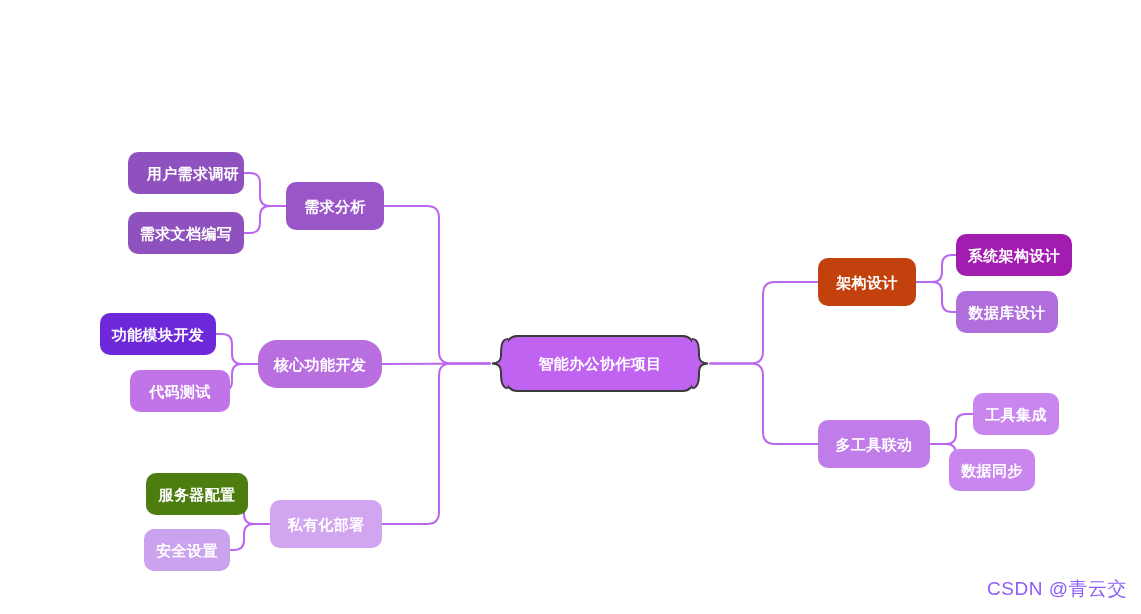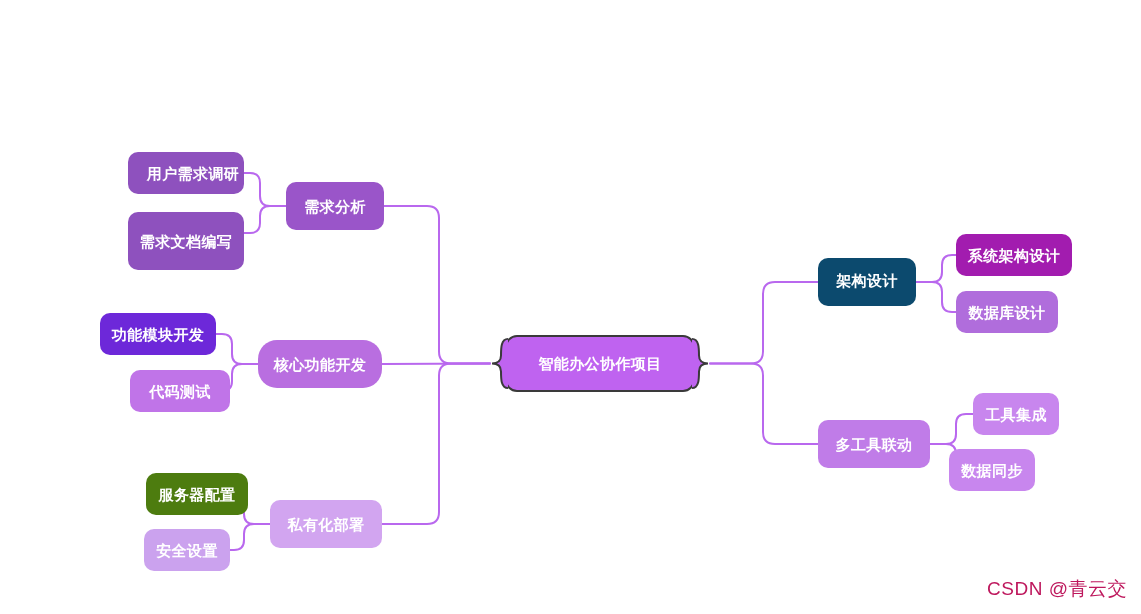--- a/index.html
+++ b/index.html
@@ -65,21 +65,21 @@
     pointer-events: none;
     z-index: 4;
   }
   .brace.left  { left: -15px; }
   .brace.right { right: -15px; }
   #watermark {
     position: absolute;
     right: 14px;
     bottom: 12px;
     font-size: 19px;
-    color: #be185d;
+    color: #8b5cf6;
     font-weight: normal;
     white-space: nowrap;
     letter-spacing: 0.5px;
   }
 </style>
 </head>
 <body>
 
 <div id="canvas">
 
@@ -111,42 +111,42 @@
           <path d="M0,2 C7,2 7,12 7,20 C7,26 11,28.5 16,28.5 C11,28.5 7,31 7,37 C7,45 7,55 0,55" fill="#bf63f0" stroke="#3a3a3a" stroke-width="2"></path>
         </svg>
         <span>智能办公协作项目</span>
       </div>
       <div class="node" style="left: 286px; top: 182px; width: 98px; height: 48px; background: rgb(154, 85, 201);">
         <span>需求分析</span>
       </div>
       <div class="node" style="left: 128px; top: 152px; width: 116px; height: 42px; background: rgb(142, 81, 190); padding-left: 14px;">
         <span>用户需求调研</span>
       </div>
-      <div class="node" style="left: 128px; top: 212px; width: 116px; height: 58px; background: rgb(142, 81, 190);">
+      <div class="node" style="left: 128px; top: 212px; width: 116px; height: 42px; background: rgb(142, 81, 190);">
         <span>需求文档编写</span>
       </div>
       <div class="node" style="left: 258px; top: 340px; width: 124px; height: 48px; background: rgb(185, 110, 224); border-radius: 19px;">
         <span>核心功能开发</span>
       </div>
       <div class="node" style="left: 100px; top: 313px; width: 116px; height: 42px; background: #6d28d9; text-align: center;">
         <span>功能模块开发</span>
       </div>
       <div class="node" style="left: 130px; top: 370px; width: 100px; height: 42px; background: rgb(192, 116, 232);">
         <span>代码测试</span>
       </div>
       <div class="node" style="left: 270px; top: 500px; width: 112px; height: 48px; background: rgb(210, 165, 240);">
         <span>私有化部署</span>
       </div>
       <div class="node" style="left: 128px; top: 473px; width: 102px; height: 42px; background: #4d7c0f; margin-left: 18px;">
         <span>服务器配置</span>
       </div>
       <div class="node" style="left: 144px; top: 529px; width: 86px; height: 42px; background: rgb(203, 162, 238);">
         <span>安全设置</span>
       </div>
-      <div class="node" style="left: 818px; top: 258px; width: 98px; height: 48px; background: #0c4a6e; font-family: Liberation Mono, monospace;">
+      <div class="node" style="left: 818px; top: 258px; width: 98px; height: 48px; background: #c2410c;">
         <span>架构设计</span>
       </div>
       <div class="node" style="left: 956px; top: 234px; width: 116px; height: 42px; background: #a21caf;">
         <span>系统架构设计</span>
       </div>
       <div class="node" style="left: 956px; top: 291px; width: 102px; height: 42px; background: rgb(176, 109, 220);">
         <span>数据库设计</span>
       </div>
       <div class="node" style="left: 818px; top: 420px; width: 112px; height: 48px; background: rgb(192, 124, 232);">
         <span>多工具联动</span>

